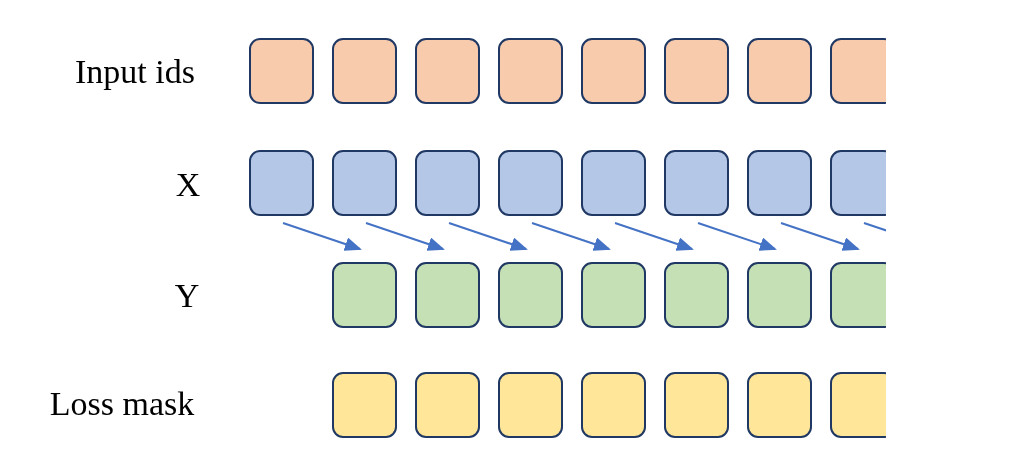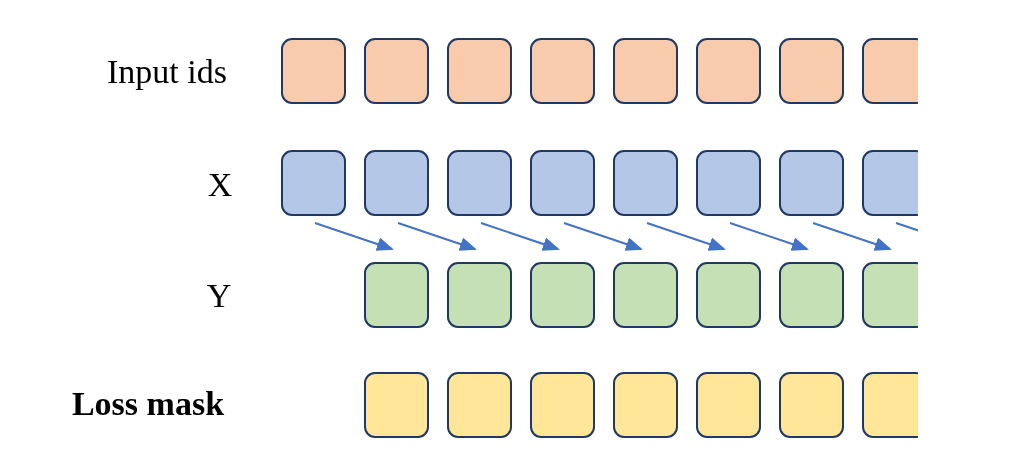--- a/index.html
+++ b/index.html
@@ -7,34 +7,33 @@
     padding: 0;
     background: #ffffff;
   }
   #canvas {
     position: relative;
     width: 886px;
     height: 464px;
     background: #ffffff;
     overflow: hidden;
     font-family: "Liberation Serif", "DejaVu Serif", serif;
-    margin-left: 32px;
   }
   .row-label {
     position: absolute;
     transform: translate(-50%, -50%);
     font-size: 34px;
     line-height: 1;
     color: #000000;
     white-space: nowrap;
   }
   #label-input-ids { left: 135px; top: 72px; }
   #label-x        { left: 188px; top: 185px; }
   #label-y        { left: 187px; top: 296px; }
-  #label-loss-mask{ left: 116px; top: 404px; font-weight: bold; }
+  #label-loss-mask{ left: 122px; top: 404px; }
   .cell {
     position: absolute;
     width: 65px;
     height: 66px;
     box-sizing: border-box;
     border: 2.5px solid #203864;
     border-radius: 11px;
   }
   #arrow-layer {
     position: absolute;

